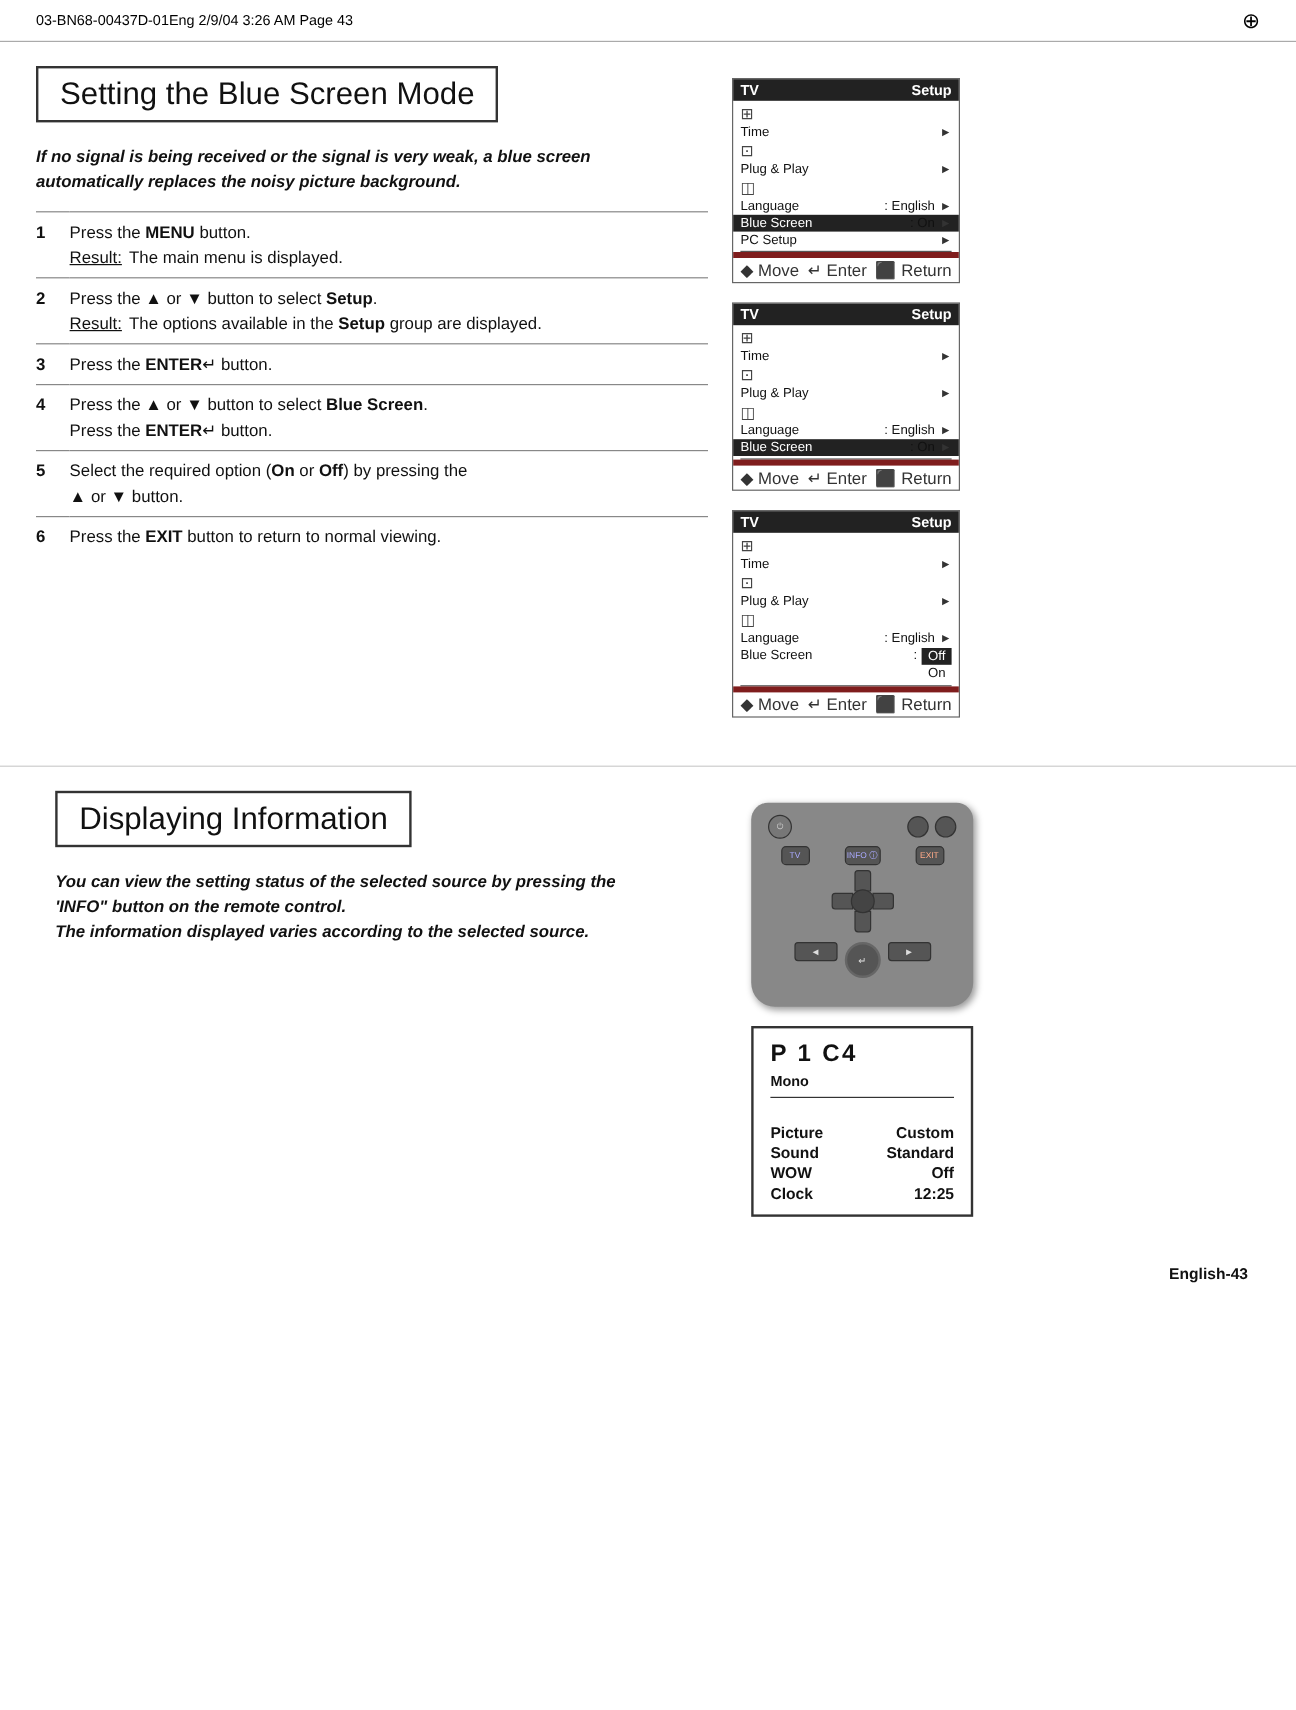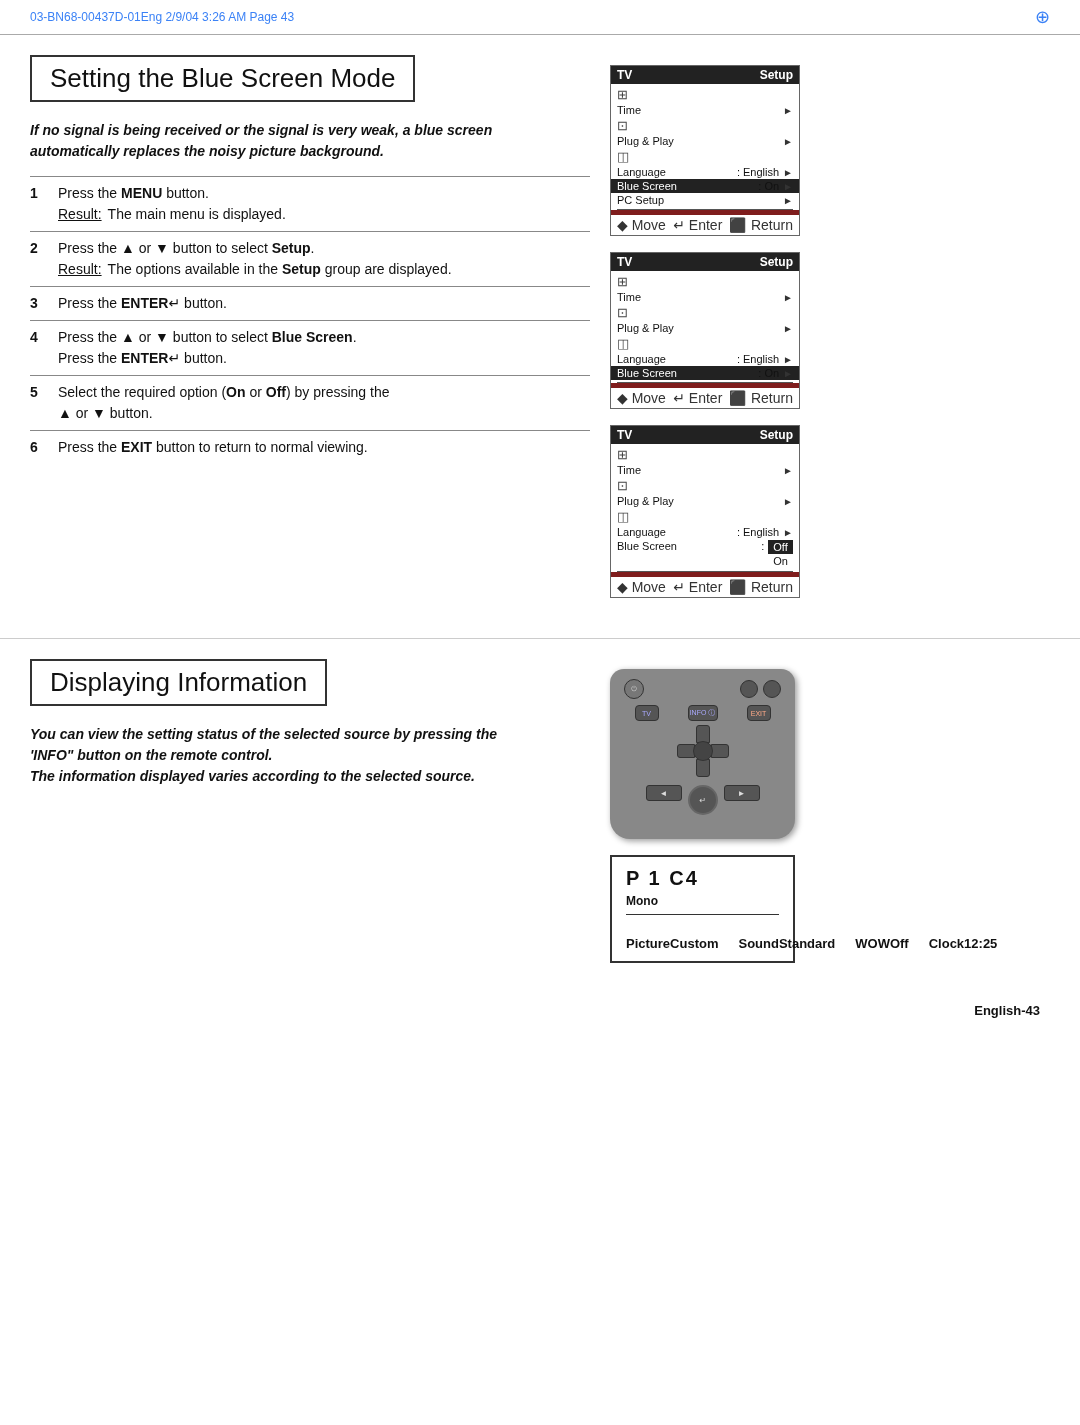--- a/index.html
+++ b/index.html
@@ -11,21 +11,21 @@
       font-size: 15px;
       color: #111;
       position: relative;
     }
 
     
     .header-strip {
       border-bottom: 1px solid #aaa;
       padding: 6px 30px;
       font-size: 12px;
-      color: #3b82f6;
+      color: #000000;
       display: flex;
       justify-content: space-between;
       align-items: center;
     }
 
     .page-content {
       display: flex;
       flex-direction: column;
       padding: 0 0 40px 0;
     }
@@ -184,21 +184,21 @@
 
     .normal-option {
       padding: 1px 5px;
       font-size: 11px;
     }
 
     
     .section2 {
       display: flex;
       flex-direction: row;
-      padding: 20px 30px 30px 30px;
+      padding: 20px 30px 30px 46px;
       gap: 20px;
     }
 
     .section2-left {
       flex: 1 1 auto;
       max-width: 560px;
     }
 
     .section2-right {
       flex: 0 0 200px;
@@ -357,22 +357,22 @@
     .info-mono {
       font-size: 12px;
       font-weight: bold;
       border-bottom: 1.5px solid #333;
       padding-bottom: 6px;
       margin-bottom: 21px;
     }
 
     .info-rows {
       display: flex;
-      flex-direction: row;
-      gap: 20px;
+      flex-direction: column;
+      gap: 2px;
     }
 
     .info-row {
       display: flex;
       justify-content: space-between;
       font-size: 13px;
     }
 
     .info-row .label { font-weight: bold; }
     .info-row .value { font-weight: bold; }

